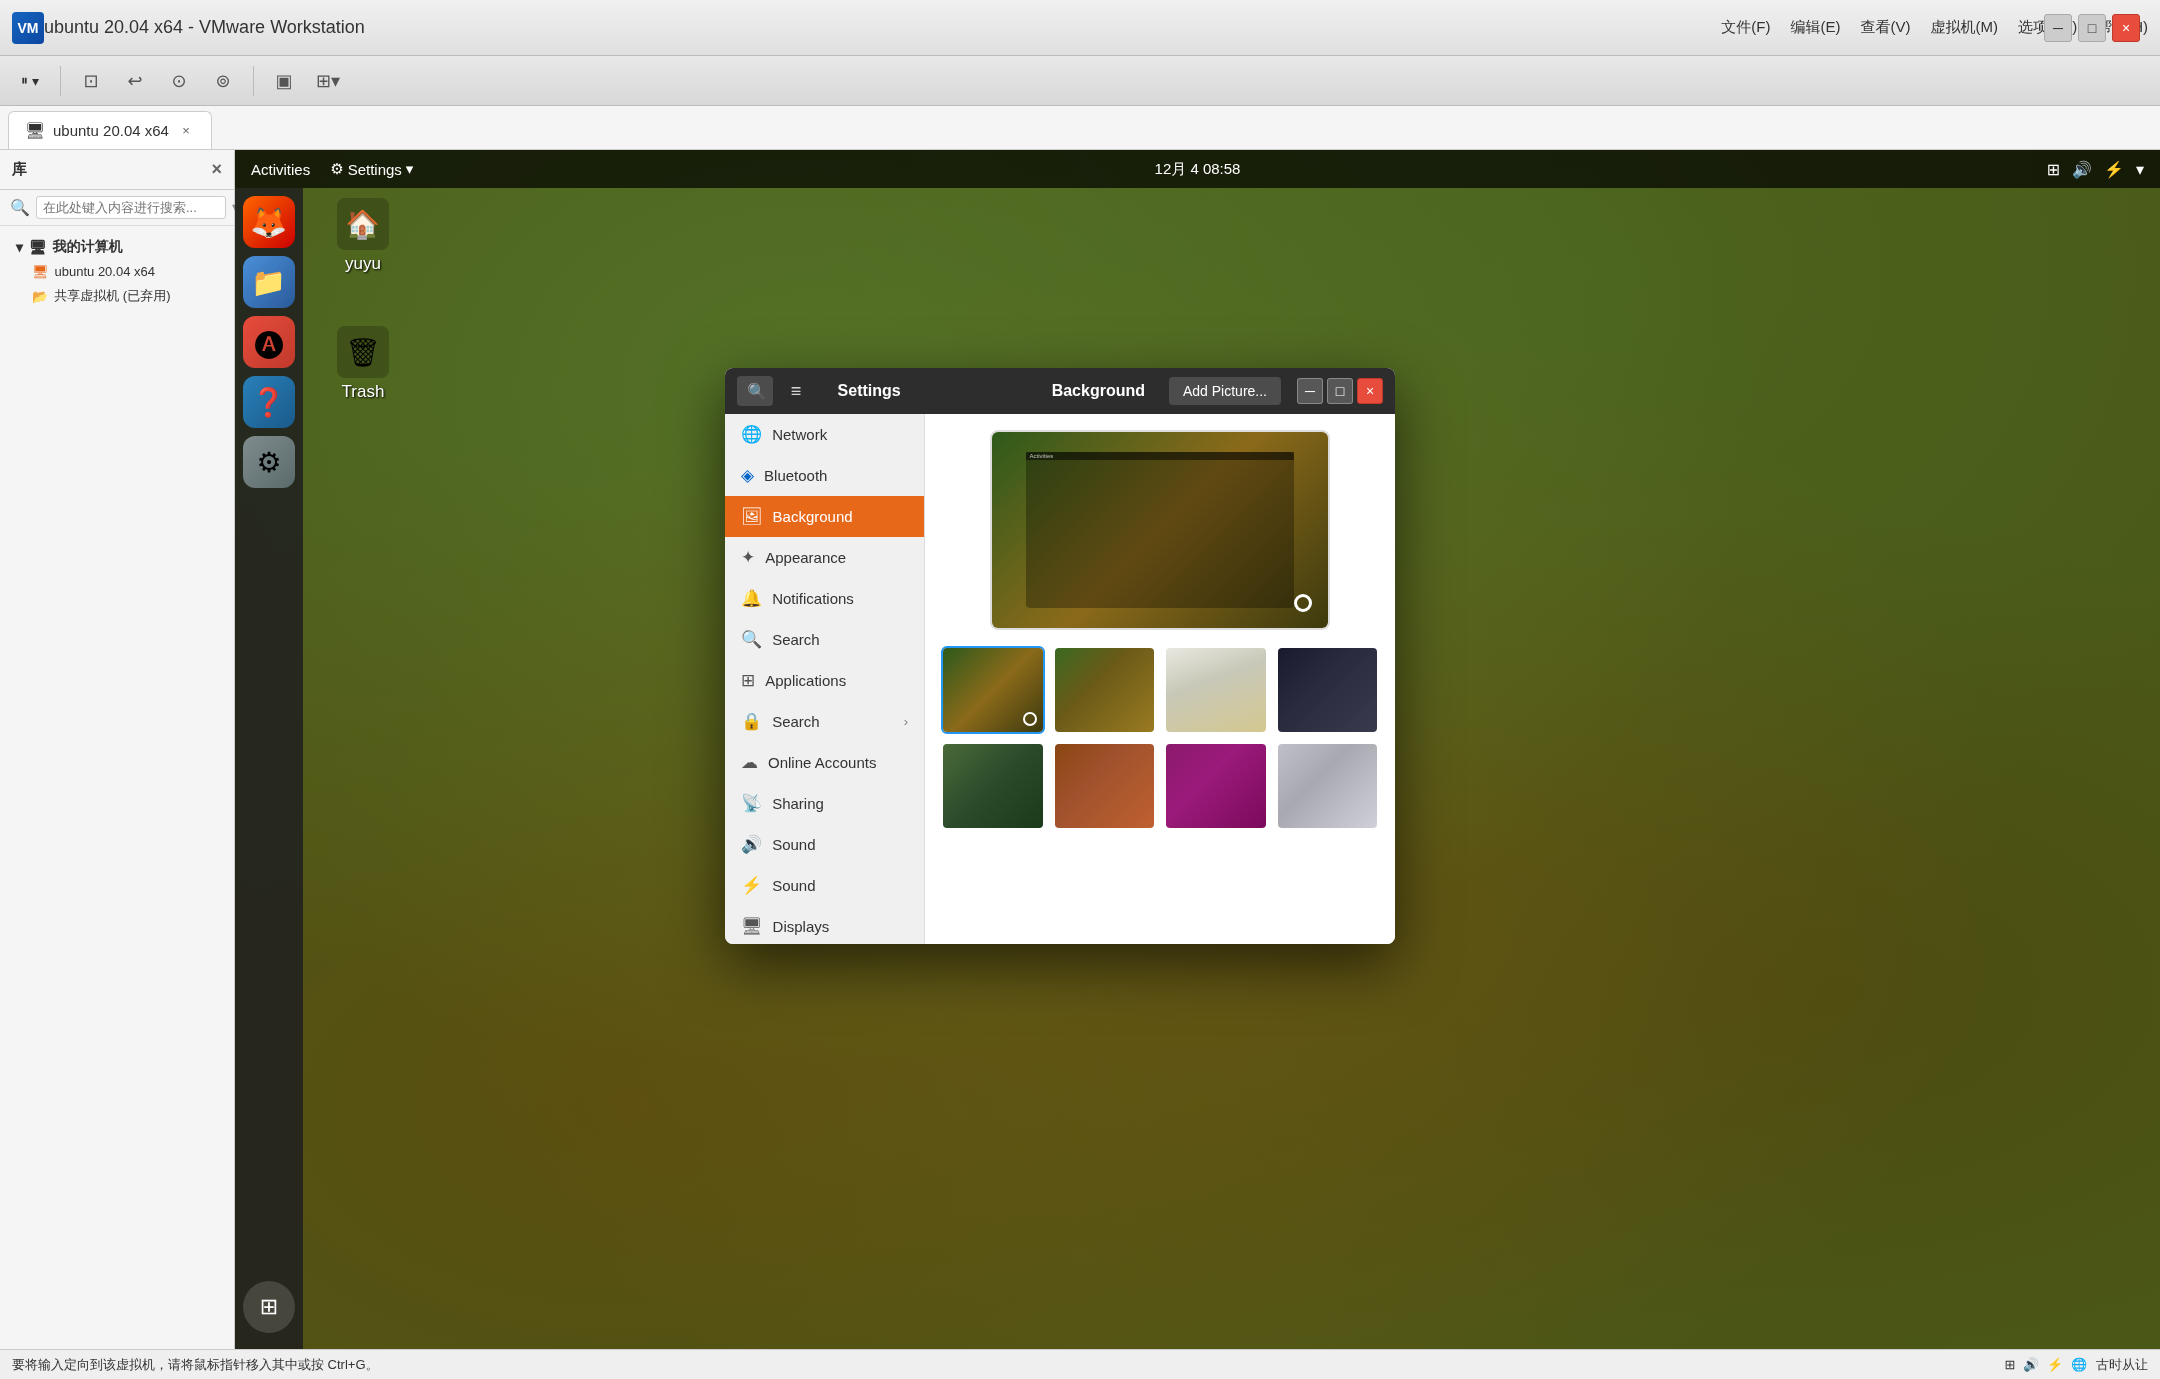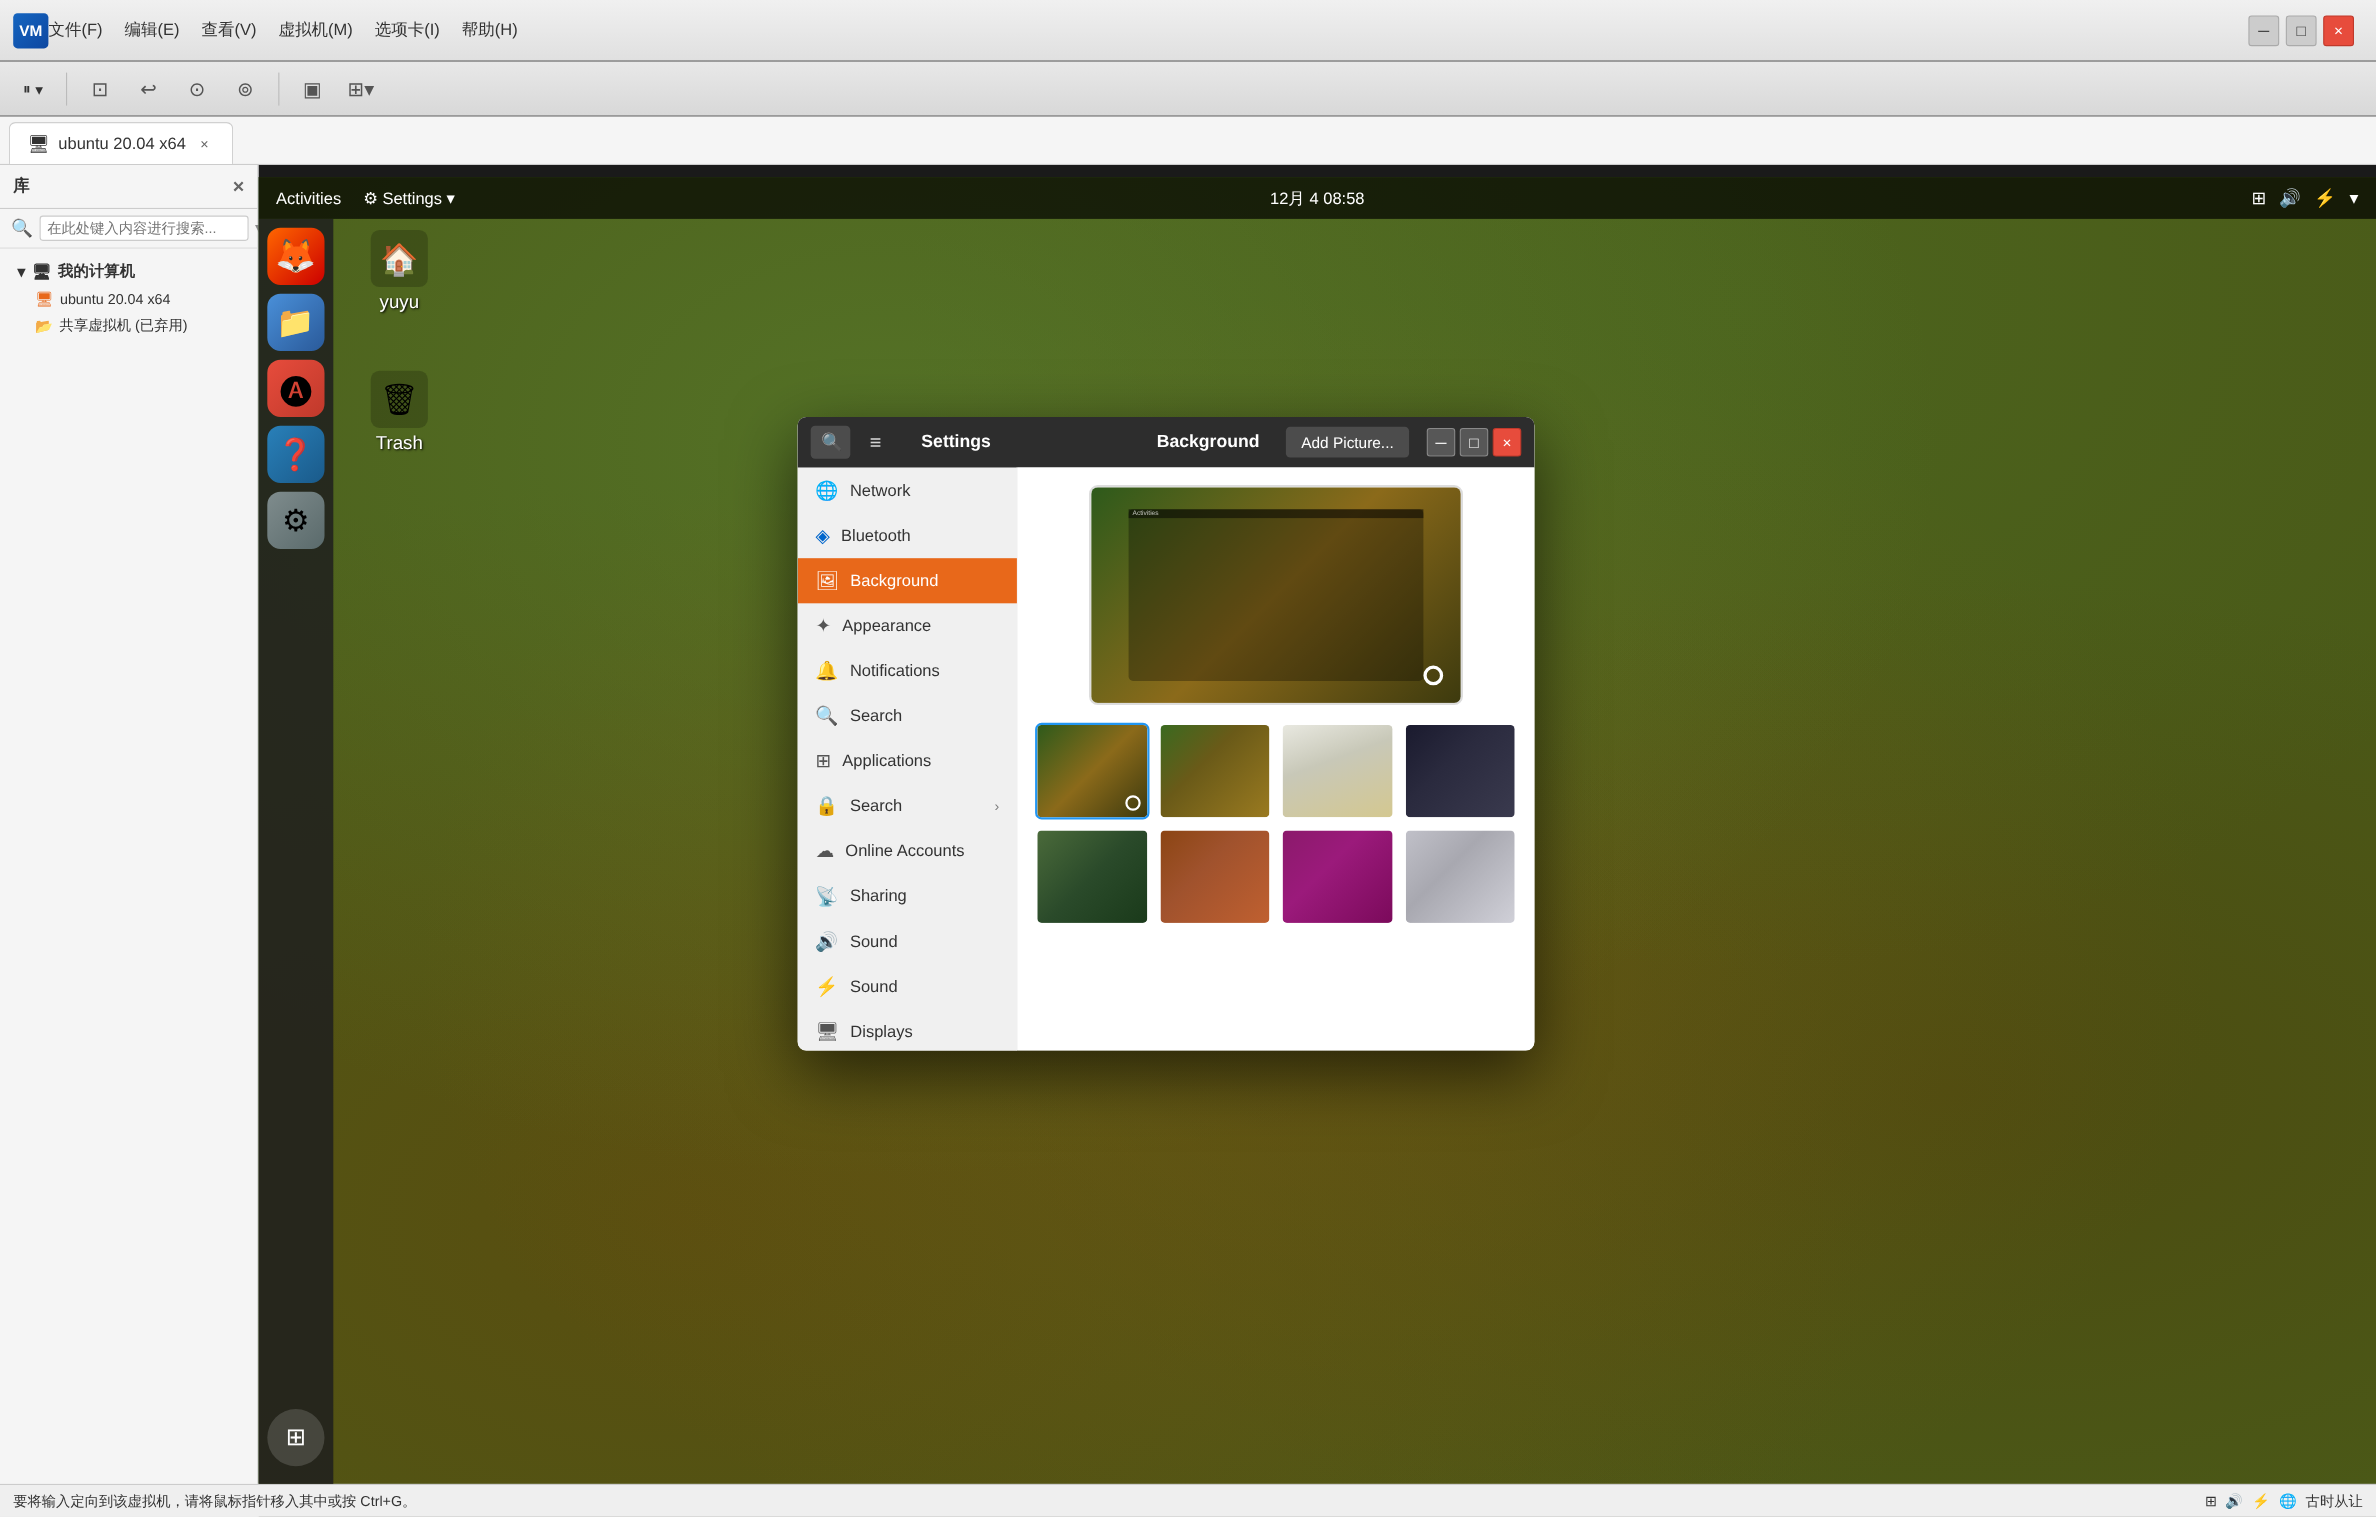--- a/index.html
+++ b/index.html
@@ -136,21 +136,20 @@
       font-size: 13px; color: #333; cursor: pointer;
       display: flex; align-items: center; gap: 6px;
     }
 
     
     .vm-content {
       position: absolute;
       left: 235px; top: 150px;
       right: 0; bottom: 30px;
       overflow: hidden;
-      margin-top: 11px;
     }
 
     
     .ubuntu-desktop {
       width: 100%; height: 100%;
       background: linear-gradient(135deg, 
         #2d5a1b 0%, #1a3a0e 15%,
         #3d6b1f 25%, #2d5a1b 40%,
         #5a7a1a 50%, #3d4a10 60%,
         #6b5a1a 70%, #8b6a1a 80%,
@@ -409,20 +408,21 @@
     }
     .status-right {
       margin-left: auto; display: flex; align-items: center; gap: 8px;
     }
   </style>
 </head>
 <body>
 
 <div class="vmware-titlebar">
   <div class="vmware-icon">VM</div>
+  <span class="vmware-title">ubuntu 20.04 x64 - VMware Workstation</span>
   <div class="vmware-menu">
     <span>文件(F)</span>
     <span>编辑(E)</span>
     <span>查看(V)</span>
     <span>虚拟机(M)</span>
     <span>选项卡(I)</span>
     <span>帮助(H)</span>
   </div>
   <div class="titlebar-controls">
     <div class="titlebar-btn">─</div>

